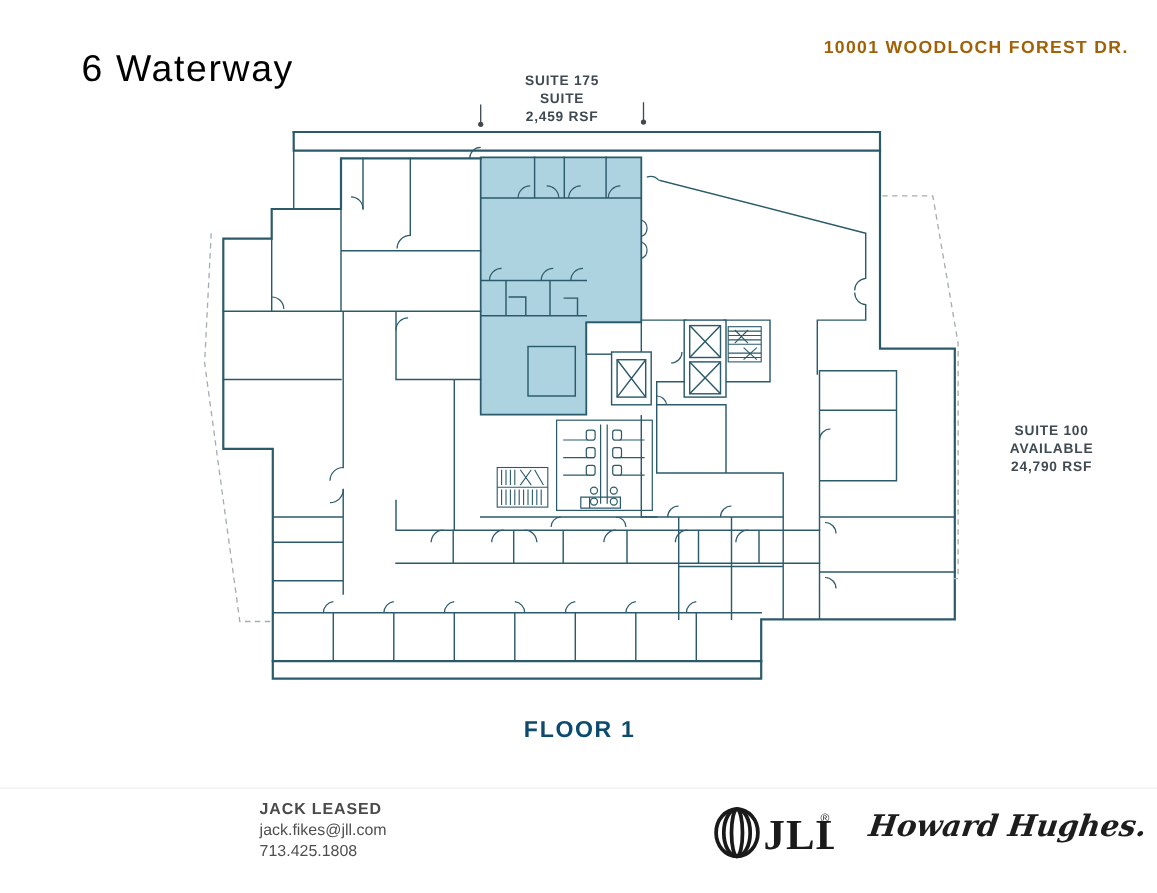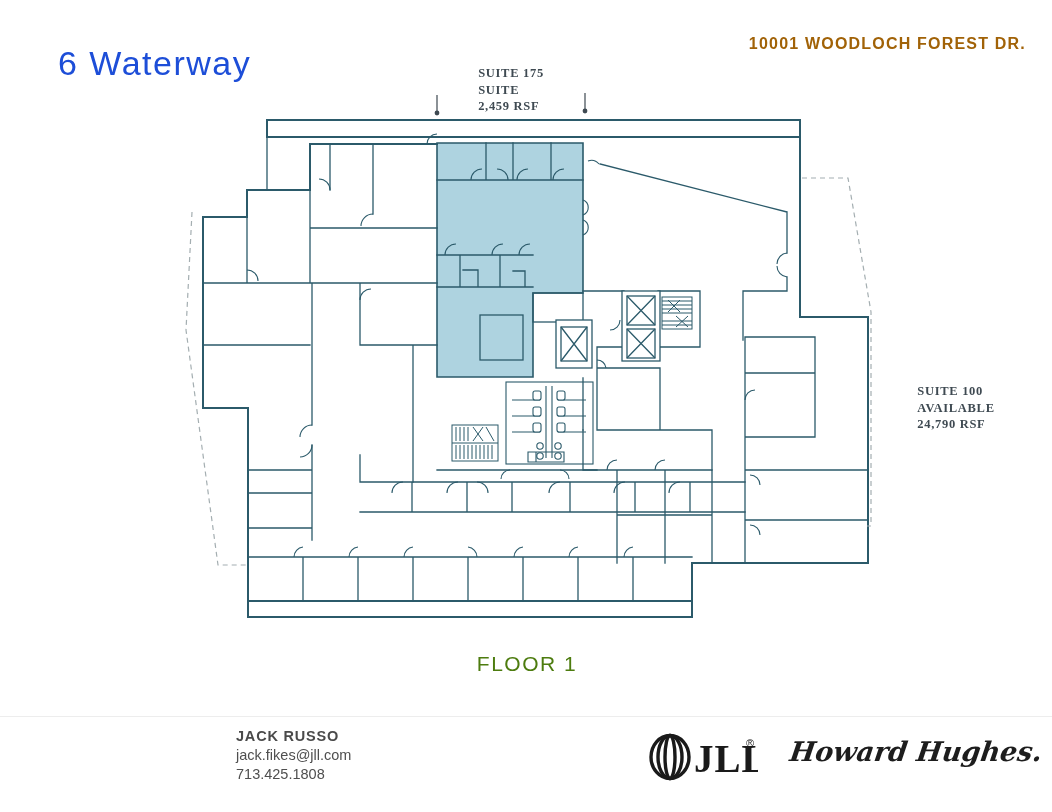--- a/index.html
+++ b/index.html
@@ -1,28 +1,28 @@
 <!DOCTYPE html>
 <html><head>
 <meta charset="utf-8">
 <style>
   html,body{margin:0;padding:0;background:#ffffff;}
   #page{position:relative;width:1052px;height:812px;background:#ffffff;overflow:hidden;
         font-family:"Liberation Sans",sans-serif;}
   .abs{position:absolute;}
-  .title{left:58px;top:44px;font-size:34px;font-weight:400;letter-spacing:1.5px;color:#1d4ed8;}
+  .title{left:74px;top:44px;font-size:34px;font-weight:400;letter-spacing:1.5px;color:#000000;}
   .addr{right:26px;top:33px;text-align:right;}
   .addr .l1{font-size:16px;font-weight:700;letter-spacing:1.2px;color:#a16207;line-height:22px;}
   .addr .l2{font-size:16.5px;font-weight:700;letter-spacing:1.6px;color:#3fa8a4;line-height:23px;}
-  .plan-label{transform:translateX(-50%);font-size:12.5px;font-weight:700;
-              letter-spacing:.7px;color:#3f4a52;line-height:16.5px;white-space:nowrap;font-family:Liberation Serif, serif;}
+  .plan-label{transform:translateX(-50%);text-align:center;font-size:12.5px;font-weight:700;
+              letter-spacing:.7px;color:#3f4a52;line-height:16.5px;white-space:nowrap;}
   .suite175{left:511px;top:65px;}
   .suite100{left:939px;top:383px;margin-left:17px;}
-  .floor{left:527px;top:652px;transform:translateX(-50%);font-size:21px;font-weight:400;
-         letter-spacing:1.5px;color:#4d7c0f;white-space:nowrap;}
+  .floor{left:527px;top:652px;transform:translateX(-50%);font-size:21px;font-weight:700;
+         letter-spacing:1.5px;color:#0c4a6e;white-space:nowrap;}
   .rule{left:0;top:716px;width:1052px;height:1px;background:#ededed;}
   .contact{top:727px;font-size:14.5px;color:#4f4f4f;line-height:19px;}
   .contact .nm{font-weight:600;letter-spacing:.8px;color:#4a4a4a;}
   .c1{left:74px;} .c2{left:236px;}
   .hh{left:790px;top:736px;font-family:"DejaVu Serif",serif;font-style:italic;font-weight:700;
       font-size:27px;color:#1d1d1d;transform:skewX(-8deg);letter-spacing:0px;white-space:nowrap;}
   svg{display:block;}
 </style>
 </head>
 <body>
@@ -162,21 +162,21 @@
       <circle cx="437" cy="113" r="2.4" fill="#3f4a52" stroke="none"></circle>
       <circle cx="585" cy="111" r="2.4" fill="#3f4a52" stroke="none"></circle>
     </g>
   </svg>
 
   <div class="abs floor">FLOOR 1</div>
 
   <div class="abs rule"></div>
 
   <div class="abs contact c2">
-    <div class="nm">JACK RUSSO</div>
+    <div class="nm">JACK LEASED</div>
     <div>jack.fikes@jll.com</div>
     <div>713.425.1808</div>
   </div>
 
   <svg class="abs" style="left:648px;top:731px" width="110" height="52" viewBox="0 0 110 52">
     <g stroke="#1a1a1a" fill="none" stroke-width="3.4">
       <ellipse cx="22" cy="26" rx="19" ry="21.5"></ellipse>
       <ellipse cx="22" cy="26" rx="12" ry="21.5"></ellipse>
       <ellipse cx="22" cy="26" rx="5" ry="21.5"></ellipse>
     </g>

